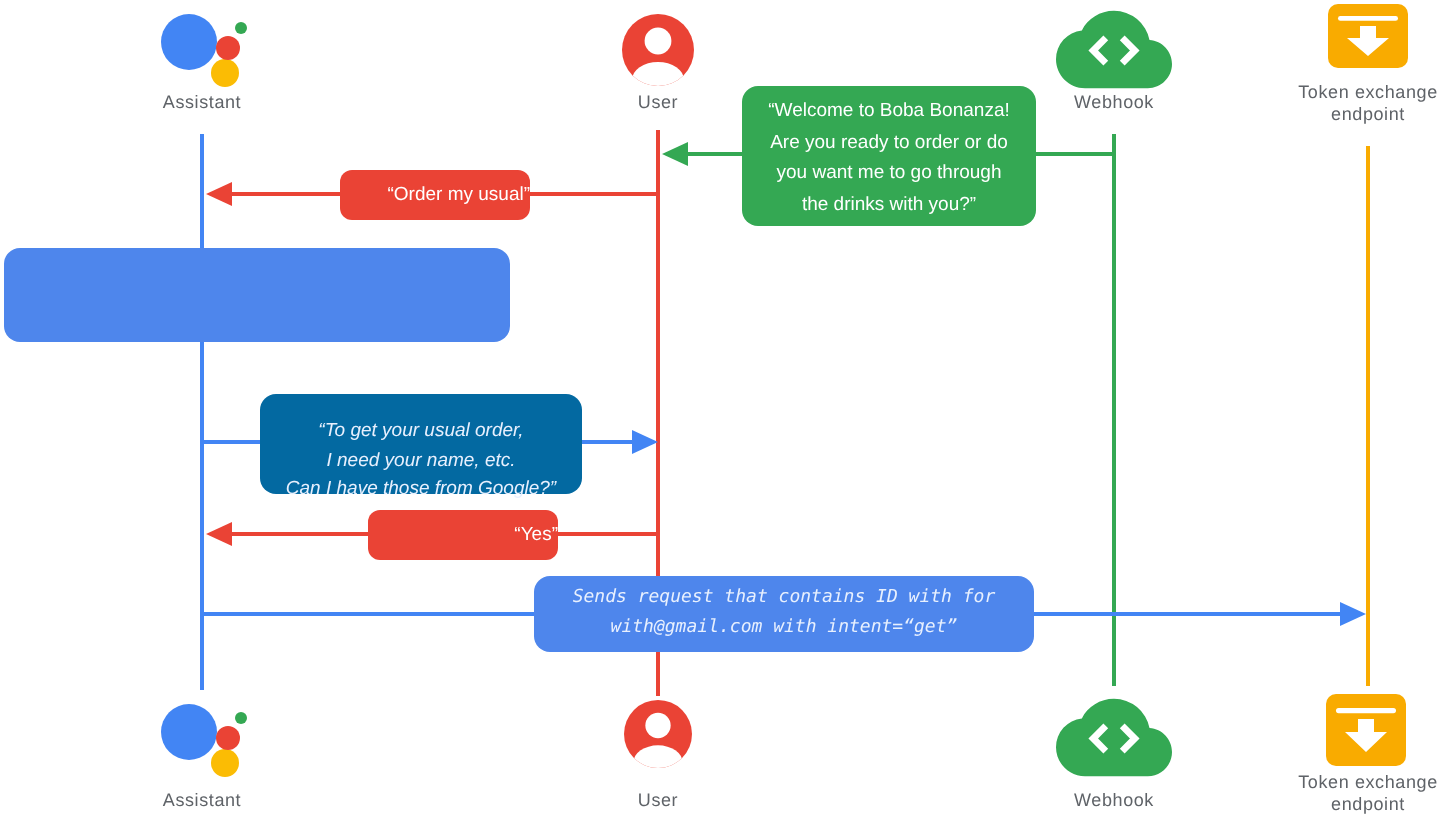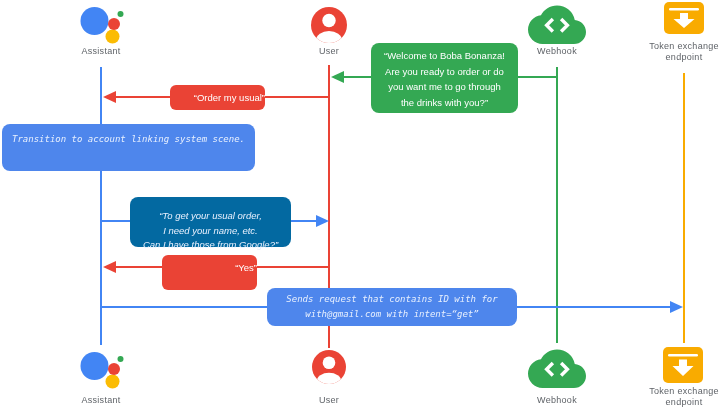--- a/index.html
+++ b/index.html
@@ -65,30 +65,29 @@
   <div class="bubble b-green" style="left:371px;top:43px;width:147px;height:70px">
     <div>“Welcome to Boba Bonanza!</div>
     <div>Are you ready to order or do</div>
     <div>you want me to go through</div>
     <div>the drinks with you?”</div>
   </div>
 
   <div class="bubble b-red" style="left:170px;top:85px;width:95px;height:25px;line-height:25px">“Order my usual”</div>
 
   <div class="bubble b-note" style="left:2px;top:124px;width:253px;height:47px;line-height:15.5px;padding-top:8px">
-    <div>Transition to account linking system scene.</div>
   </div>
 
   <div class="bubble b-say" style="left:130px;top:197px;width:161px;height:50px">
     <div>“To get your usual order,</div>
     <div>I need your name, etc.</div>
     <div>Can I have those from Google?”</div>
   </div>
 
-  <div class="bubble b-red" style="left:162px;top:255px;width:95px;height:35px;line-height:25px">“Yes”</div>
+  <div class="bubble b-red" style="left:184px;top:255px;width:95px;height:25px;line-height:25px">“Yes”</div>
 
   <div class="bubble b-note" style="left:267px;top:288px;width:250px;height:38px;line-height:15px;padding-top:4px">
     <div>Sends request that contains ID with for</div>
     <div>with@gmail.com with intent=“get”</div>
   </div>
 
   <svg class="actor-icon" style="left:75px;top:0px" width="52" height="46">
     <circle cx="19.5" cy="21" r="14" fill="#4285f4"></circle>
     <circle cx="45.5" cy="14" r="3" fill="#34a853"></circle>
     <circle cx="37.5" cy="36.5" r="7" fill="#fbbc04"></circle>

